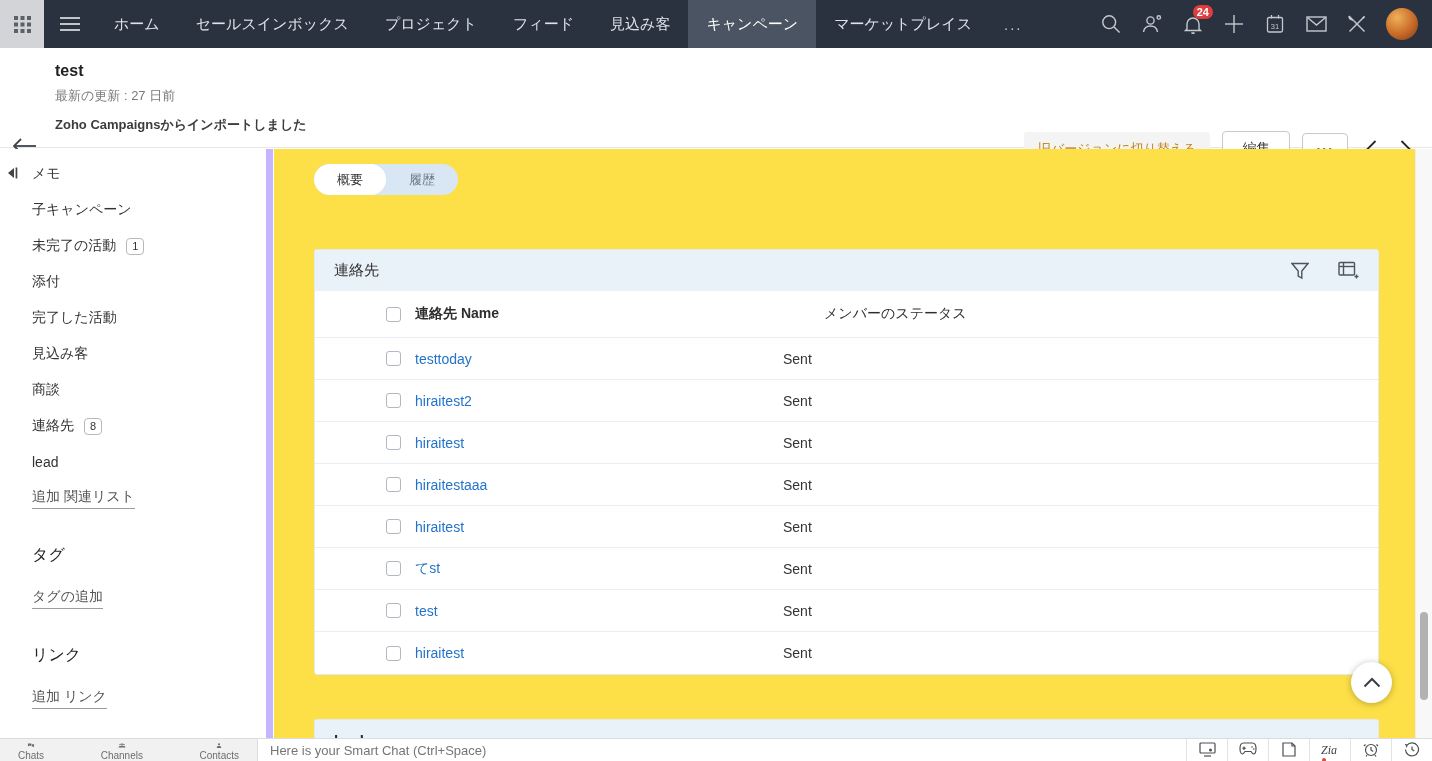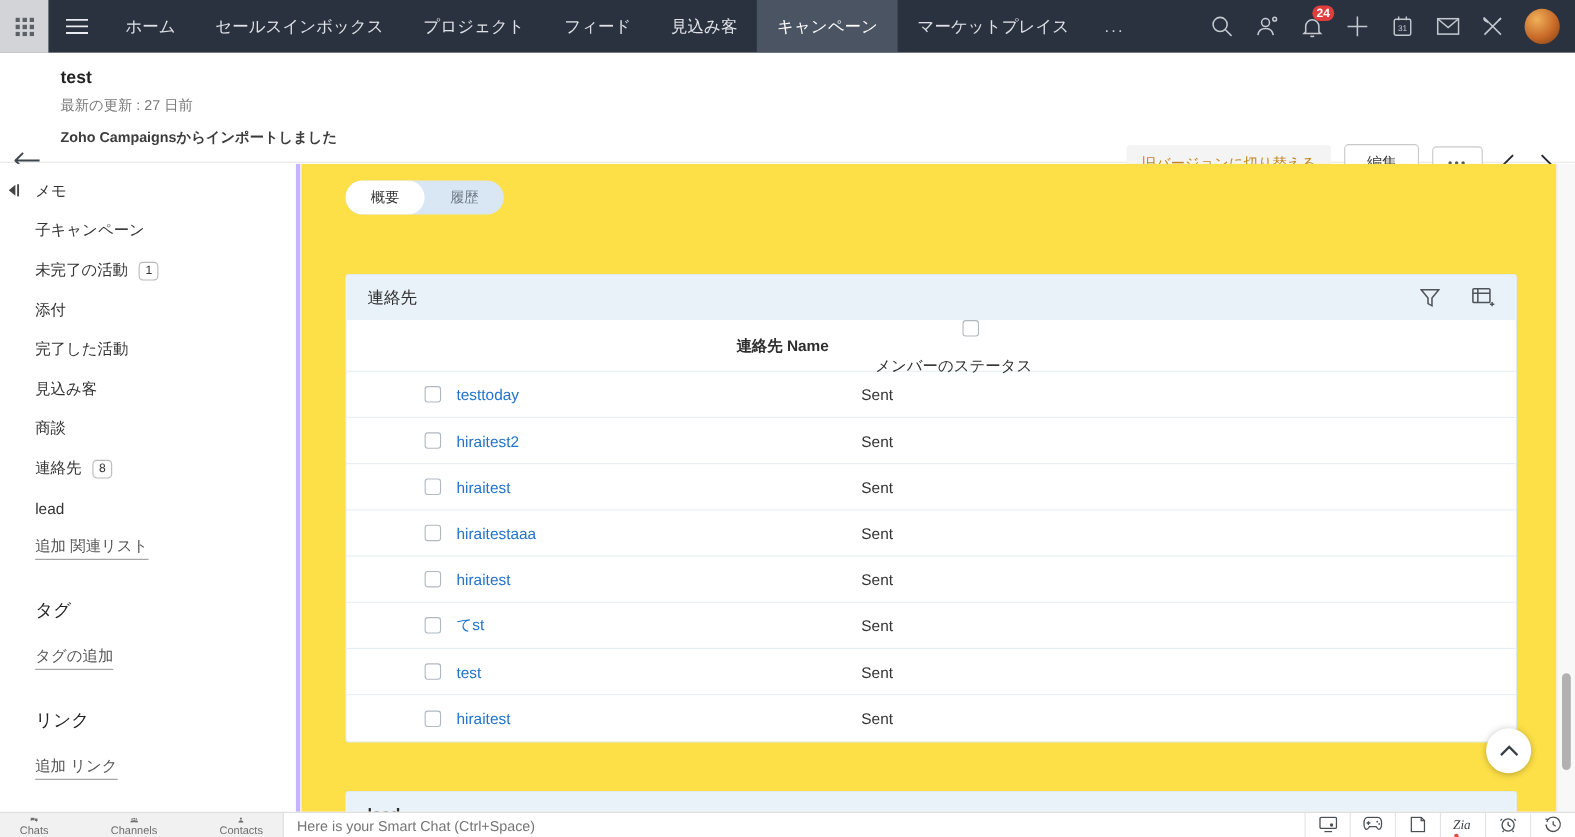--- a/index.html
+++ b/index.html
@@ -25,21 +25,21 @@
   .page-title { font-size:16px; font-weight:bold; color:#222; }
   .updated-text { font-size:13px; color:#7a7a7a; margin-top:7px; }
   .imported-text { font-size:13px; font-weight:bold; color:#3c3c3c; margin-top:11px; }
   .header-actions { position:absolute; right:16px; top:83px; display:flex; align-items:center; gap:12px; }
   .old-version-btn { background:#f4f4f4; border:none; color:#c2821e; font-size:13px; padding:8px 14px; border-radius:3px; cursor:pointer; }
   .edit-btn { background:#fff; border:1px solid #c9c9c9; border-radius:4px; font-size:14px; color:#333; padding:8px 19px; cursor:pointer; }
   .more-btn { background:#fff; border:1px solid #c9c9c9; border-radius:4px; font-size:11px; color:#555; padding:8px 13px; letter-spacing:2px; cursor:pointer; line-height:14px; }
   .chev-btn { background:none; border:none; color:#23282e; cursor:pointer; width:22px; height:24px; display:flex; align-items:center; justify-content:center; }
 
   
-  .sidebar { position:absolute; top:149px; left:0; width:273px; bottom:23px; background:#fff; border-right:4px solid #c4b5fd; overflow:hidden; }
+  .sidebar { position:absolute; top:149px; left:0; width:273px; bottom:23px; background:#fff; border-right:7px solid #c4b5fd; overflow:hidden; }
   .main { position:absolute; top:149px; left:274px; right:17px; bottom:23px; background:#fde047; overflow:hidden; }
   .vscrollbar { position:absolute; top:149px; right:0; width:17px; bottom:23px; background:#f8f8f8; border-left:1px solid #ececec; }
   .vthumb { position:absolute; left:4px; width:8px; top:463px; height:88px; background:#b1b1b1; border-radius:4px; cursor:pointer; }
 
   
   .side-item { position:relative; height:36px; display:flex; align-items:center; padding-left:32px; font-size:14px; color:#333; cursor:pointer; }
   .side-item:first-child { margin-top:7px; }
   .collapse-ic { position:absolute; left:7px; top:10px; cursor:pointer; color:#444; }
   .side-badge { margin-left:10px; border:1px solid #b9b9b9; border-radius:4px; font-size:11px; color:#333; padding:1px 5px; line-height:13px; background:#fff; }
   .side-link { display:inline-block; color:#555; border-bottom:1px solid #9c9c9c; padding-bottom:2px; cursor:pointer; }
@@ -51,21 +51,21 @@
   .tab { padding:0 23px; line-height:31px; font-size:13px; color:#6b7680; cursor:pointer; }
   .tab.active { background:#fff; border-radius:17px; color:#333; }
 
   
   .card { position:absolute; left:40px; width:1065px; background:#fff; border:1px solid #e1e9f1; border-radius:3px; overflow:hidden; }
   .card.contacts { top:100px; }
   .card.lead { top:570px; height:60px; }
   .card-header { height:41px; background:#e9f1f9; display:flex; align-items:center; padding:0 19px; font-size:15px; color:#2e2e2e; }
   .card-hicons { margin-left:auto; display:flex; align-items:center; gap:29px; color:#4e5459; }
   .card-hicons .cicon { cursor:pointer; display:flex; }
-  .thead { height:47px; display:flex; align-items:center; border-bottom:1px solid #e7edf4;flex-direction:column; }
+  .thead { height:47px; display:flex; align-items:center; border-bottom:1px solid #e7edf4; }
   .trow { height:42px; display:flex; align-items:center; border-bottom:1px solid #e7edf4; }
   .trow:last-child { border-bottom:none; }
   .cb { margin-left:71px; width:15px; height:15px; border:1px solid #b2b8bf; border-radius:3px; background:#fff; cursor:pointer; flex:none; }
   .col-name { margin-left:14px; width:368px; font-size:14px; }
   .th-name { font-weight:bold; color:#2e2e2e; }
   .th-status { font-size:14px; color:#2e2e2e;margin-left:41px; }
   .row-link { color:#2373cc; cursor:pointer; text-decoration:none; }
   .row-status { font-size:14px; color:#333; }
 
   .scrolltop-btn { position:absolute; left:1077px; top:513px; width:41px; height:41px; border-radius:50%; background:#fff; border:none; box-shadow:0 1px 7px rgba(0,0,0,.28); cursor:pointer; display:flex; align-items:center; justify-content:center; }

